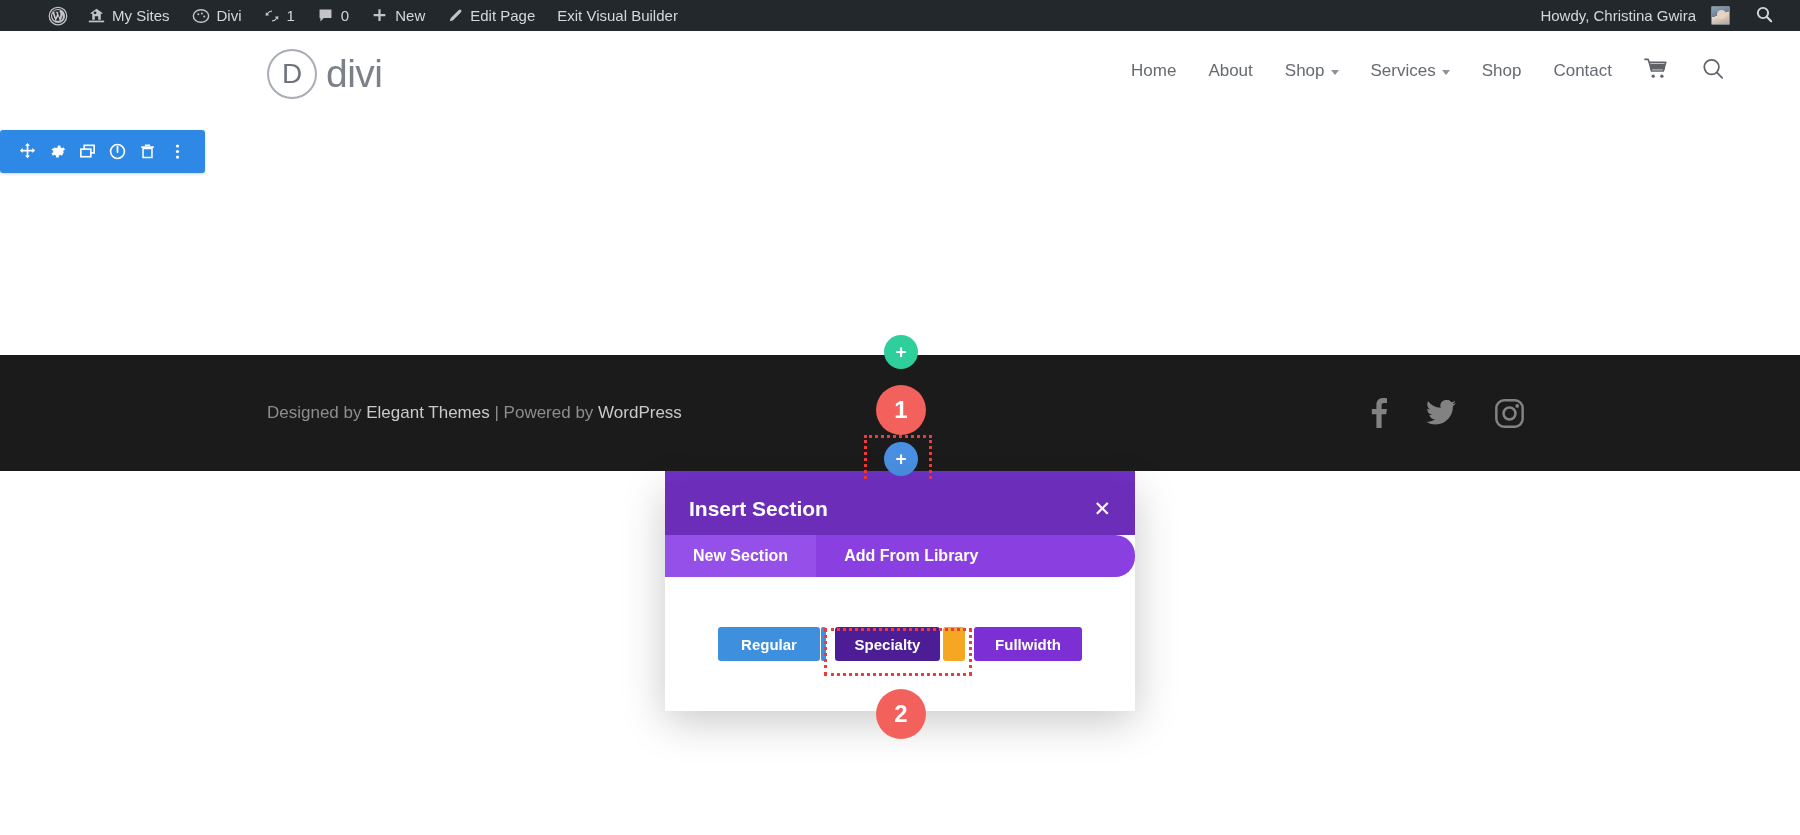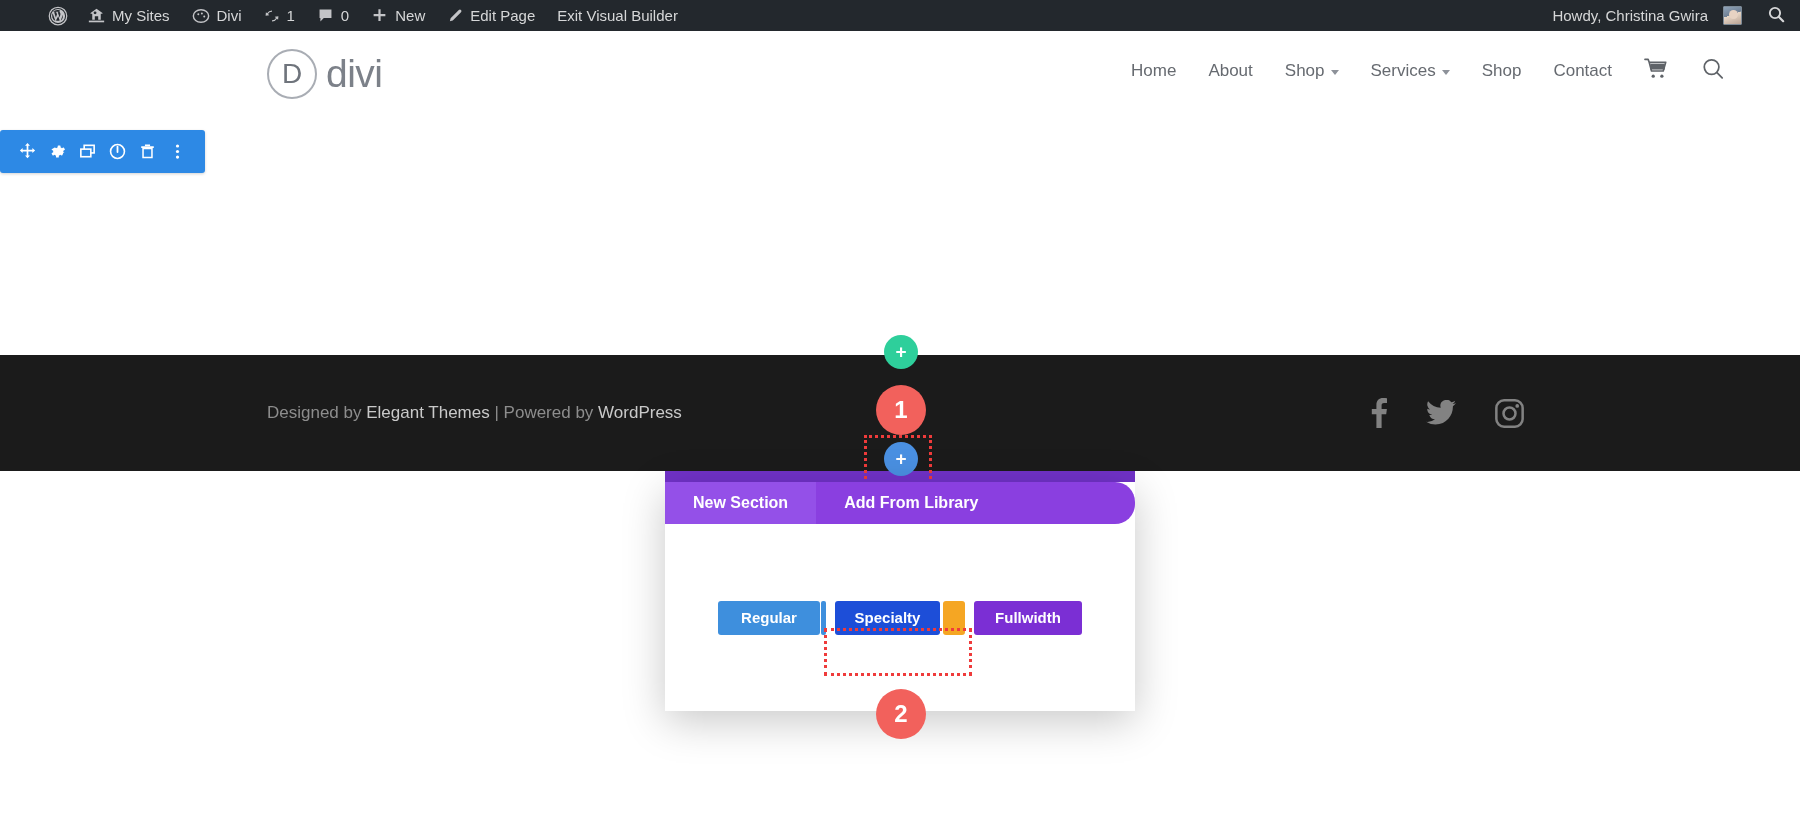--- a/index.html
+++ b/index.html
@@ -14,21 +14,21 @@
   
   .adminbar {
     position: absolute; top: 0; left: 0;
     width: 1800px; height: 31px;
     background: #23282d;
     color: #c3c4c7;
     display: flex; align-items: center;
     font-size: 15px;
   }
   .ab-left { display: flex; align-items: center; height: 31px; padding-left: 37px; }
-  .ab-right { margin-left: auto; display: flex; align-items: center; height: 23px; padding-right: 0; }
+  .ab-right { margin-left: auto; display: flex; align-items: center; height: 23px; padding-right: 12px; }
   .ab-item {
     display: flex; align-items: center; gap: 7px;
     height: 31px; padding: 0 11px;
     color: #d6d7d8; white-space: nowrap;
     font-size: 15px; line-height: 31px;
   }
   .ab-item:first-child { padding: 0 9px 0 11px; }
   .ab-icon { display: inline-flex; align-items: center; justify-content: center; }
   .ab-icon svg { display: block; }
   .ab-avatar {
@@ -146,21 +146,21 @@
   .modal-body { flex: 1; background: #fff; display: flex; align-items: center; justify-content: center; }
   .btn-row { display: flex; align-items: center; gap: 9px; }
   .sbtn {
     height: 34px; display: flex; align-items: center; justify-content: center;
     color: #fff; font-size: 15px; font-weight: 700; border-radius: 3px;
     white-space: nowrap;
   }
   .sbtn-regular { background: #3e8fdd; width: 102px; }
   .sbtn-regular-slice { background: #3e8fdd; width: 5px; height: 34px; border-radius: 2px; margin-left: 1px; }
   .specialty-wrap { display: flex; gap: 3px; }
-  .sbtn-specialty { background: #1d4ed8; width: 105px; }
+  .sbtn-specialty { background: #4c1d95; width: 105px; }
   .sbtn-specialty-slice { background: #f5a623; width: 22px; height: 34px; border-radius: 3px; }
   .sbtn-fullwidth { background: #7b2fd4; width: 108px; }
 </style>
 </head>
 <body>
 
 <div id="app">
 
   <div class="adminbar">
     <div class="ab-left">
@@ -375,20 +375,24 @@
     </div>
     <div class="circ circ-red1">
       <span>1</span>
     </div>
     <div class="circ circ-blue">
       <span>+</span>
     </div>
     <div class="hl hl-blue"></div>
 
     <div class="modal">
+      <div class="modal-head">
+        <span class="modal-title">Insert Section</span>
+        <span class="modal-close">✕</span>
+      </div>
       <div class="modal-tabs">
         <div class="tab active">
           <span>New Section</span>
         </div>
         <div class="tab">
           <span>Add From Library</span>
         </div>
       </div>
       <div class="modal-body">
         <div class="btn-row">

